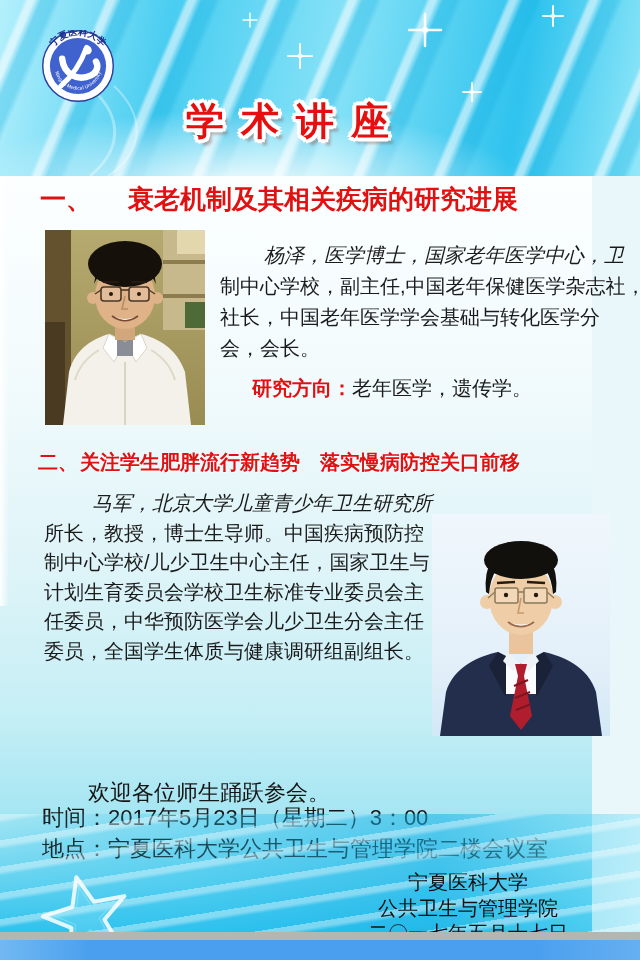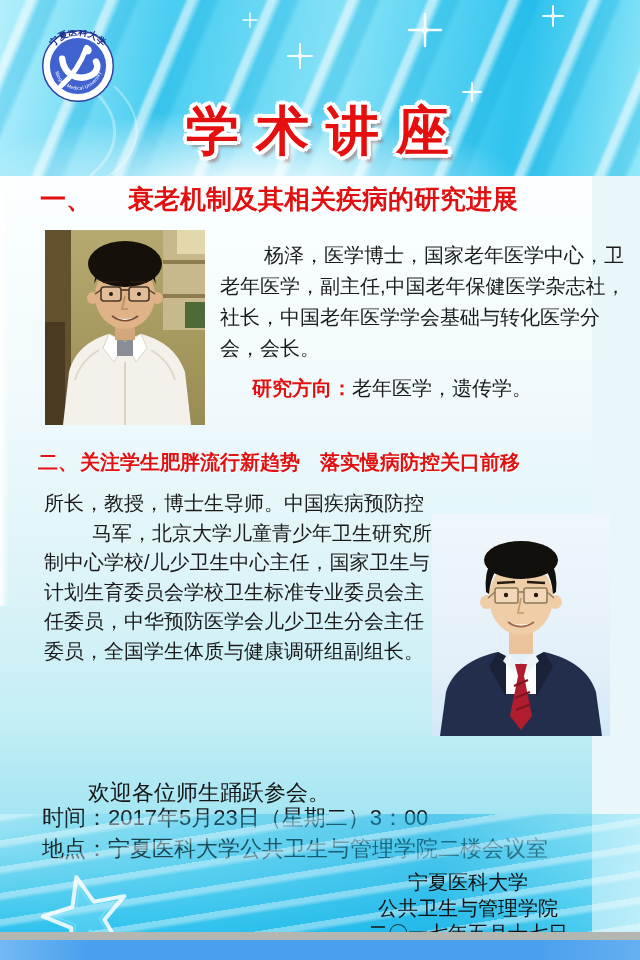--- a/index.html
+++ b/index.html
@@ -19,21 +19,21 @@
       linear-gradient(100deg,#b5f0fc 0%,#49cdf1 26%,#86e2f7 52%,#2fc3ee 80%,#93e8f9 100%);}
   .banner-overlay{position:absolute;top:0;left:0;width:640px;height:176px;pointer-events:none;}
 
   .logo{position:absolute;left:42px;top:30px;width:72px;height:72px;}
 
   .college-title{position:absolute;left:116px;top:44px;width:510px;
     font-size:33px;font-weight:bold;color:#0a0a0a;letter-spacing:1px;white-space:nowrap;
     text-shadow:-2px -2px 0 #fff,2px -2px 0 #fff,-2px 2px 0 #fff,2px 2px 0 #fff,
                  0 -3px 0 #fff,0 3px 0 #fff,-3px 0 0 #fff,3px 0 0 #fff;}
   .lecture-title{position:absolute;left:186px;top:96px;
-    font-size:53px;font-weight:bold;color:#e60f0f;letter-spacing:17px;white-space:nowrap;
+    font-size:38px;font-weight:bold;color:#e60f0f;letter-spacing:17px;white-space:nowrap;
     text-shadow:-3px -3px 0 #fff,3px -3px 0 #fff,-3px 3px 0 #fff,3px 3px 0 #fff,
                  0 -4px 0 #fff,0 4px 0 #fff,-4px 0 0 #fff,4px 0 0 #fff,
                  5px 6px 3px rgba(130,20,10,.35);}
 
   
   .content{position:absolute;top:176px;left:0;width:592px;height:756px;
     background:linear-gradient(180deg,#fcffff 0%,#f1fafc 28%,#def4f8 52%,#c4eef5 72%,
                #a6e6f3 84%,#5ed1f0 94%,#2fc2ed 100%);}
   .content:before{content:"";position:absolute;left:0;top:0;width:9px;height:430px;
     background:linear-gradient(90deg,rgba(255,255,255,.95),rgba(255,255,255,0));}
@@ -45,21 +45,21 @@
 
   .h-red{font-weight:bold;color:#e21010;white-space:nowrap;
     text-shadow:1px 1px 0 rgba(255,255,255,.85);}
   .h1{left:40px;top:6px;font-size:26px;}
   .h1 .hnum{margin-right:36px;}
   .h2{left:38px;top:273px;font-size:20px;}
   .h2 .hnum{margin-right:2px;}
 
   .bio{font-size:20px;color:#1b1b1b;line-height:31px;}
   .bio .bl{white-space:nowrap;}
-  .bio .ind1{padding-left:44px;}
+  .bio .ind1{padding-left:44px;font-style:italic;}
   .bio1{left:220px;top:64px;width:404px;}
   .bio2{left:44px;top:313px;width:392px;line-height:29.5px;}
   .bio2 .ind1{padding-left:48px;}
   .research{margin-top:9px;}
   .research .rl{padding-left:32px;}
   .bio2 .research .rl{padding-left:41px;}
   .red{color:#e21010;font-weight:bold;}
 
   .photo1{left:45px;top:54px;width:160px;height:195px;}
   .photo2{left:432px;top:338px;width:178px;height:222px;}
@@ -184,35 +184,35 @@
         <line x1="58" y1="52" x2="74" y2="52" stroke="#241a10" stroke-width="2"></line>
         <line x1="86" y1="52" x2="102" y2="52" stroke="#241a10" stroke-width="2"></line>
         <path d="M80,66 L77,79 L83,79" fill="none" stroke="#b98c62" stroke-width="1.6"></path>
         <path d="M67,86 Q80,95 93,86" fill="none" stroke="#7a4a34" stroke-width="2"></path>
         <path d="M70,87 Q80,93 90,87 Q80,91 70,87 Z" fill="#ffffff"></path>
       </svg>
     </div>
 
     <div class="abs bio bio1">
       <div class="bl ind1">杨泽，医学博士，国家老年医学中心，卫</div>
-      <div class="bl">老年医学，副主任,中国老年保健医学杂志社，</div>
+      <div class="bl">制中心学校，副主任,中国老年保健医学杂志社，</div>
       <div class="bl">社长，中国老年医学学会基础与转化医学分</div>
       <div class="bl">会，会长。</div>
       <div class="research">
         <div class="bl rl"><span class="red">研究方向：</span><span>老年医学，遗传学。</span></div>
       </div>
     </div>
 
     <div class="abs h-red h2">
       <span class="hnum">二、</span><span>关注学生肥胖流行新趋势　落实慢病防控关口前移</span>
     </div>
 
     <div class="abs bio bio2">
+      <div class="bl ind1">马军，北京大学儿童青少年卫生研究所</div>
       <div class="bl">所长，教授，博士生导师。中国疾病预防控</div>
-      <div class="bl ind1">马军，北京大学儿童青少年卫生研究所</div>
       <div class="bl">制中心学校/儿少卫生中心主任，国家卫生与</div>
       <div class="bl">计划生育委员会学校卫生标准专业委员会主</div>
       <div class="bl">任委员，中华预防医学会儿少卫生分会主任</div>
       <div class="bl">委员，全国学生体质与健康调研组副组长。</div>
     </div>
 
     <div class="abs photo2">
       <svg viewBox="0 0 178 222" width="178" height="222">
         <defs>
           <linearGradient id="p2bg" x1="0" y1="0" x2="0" y2="1">

